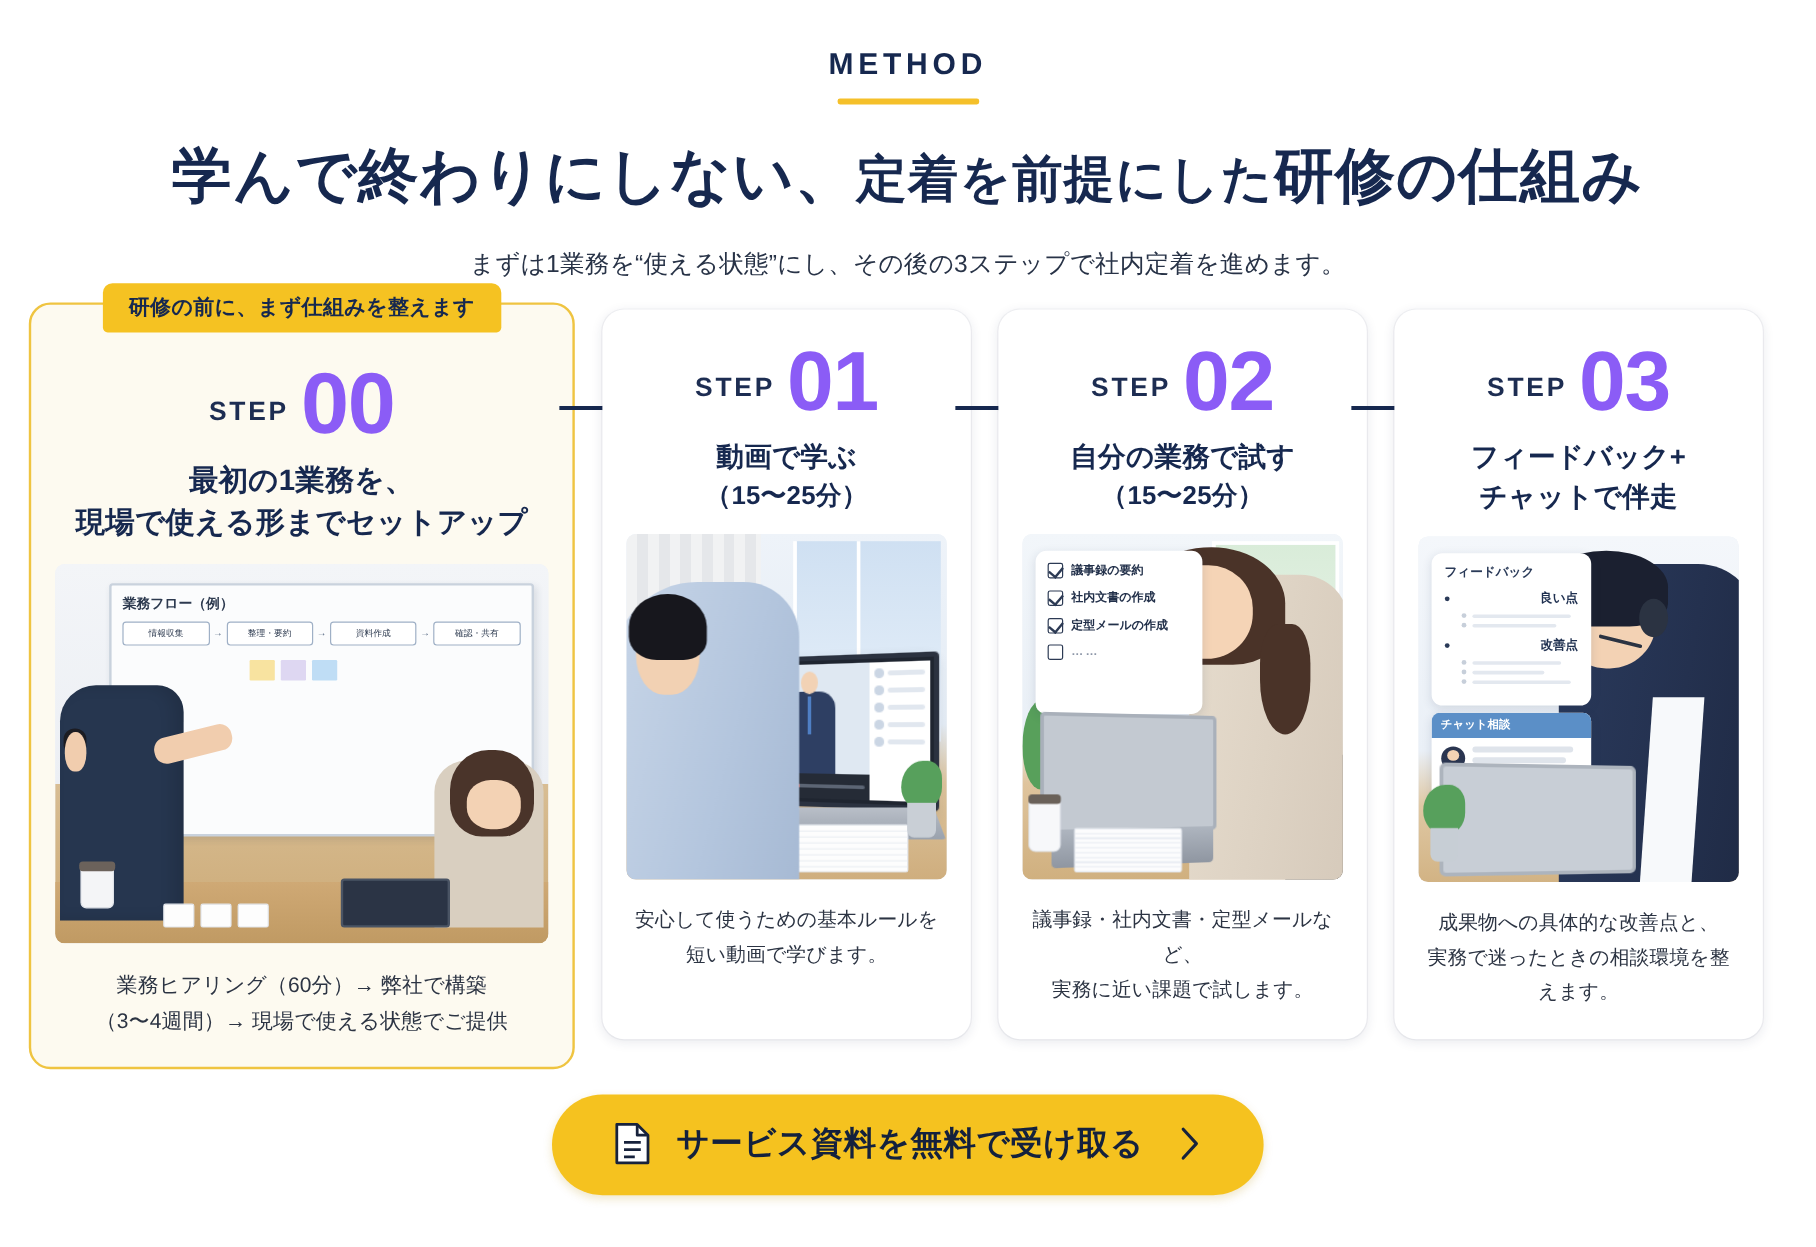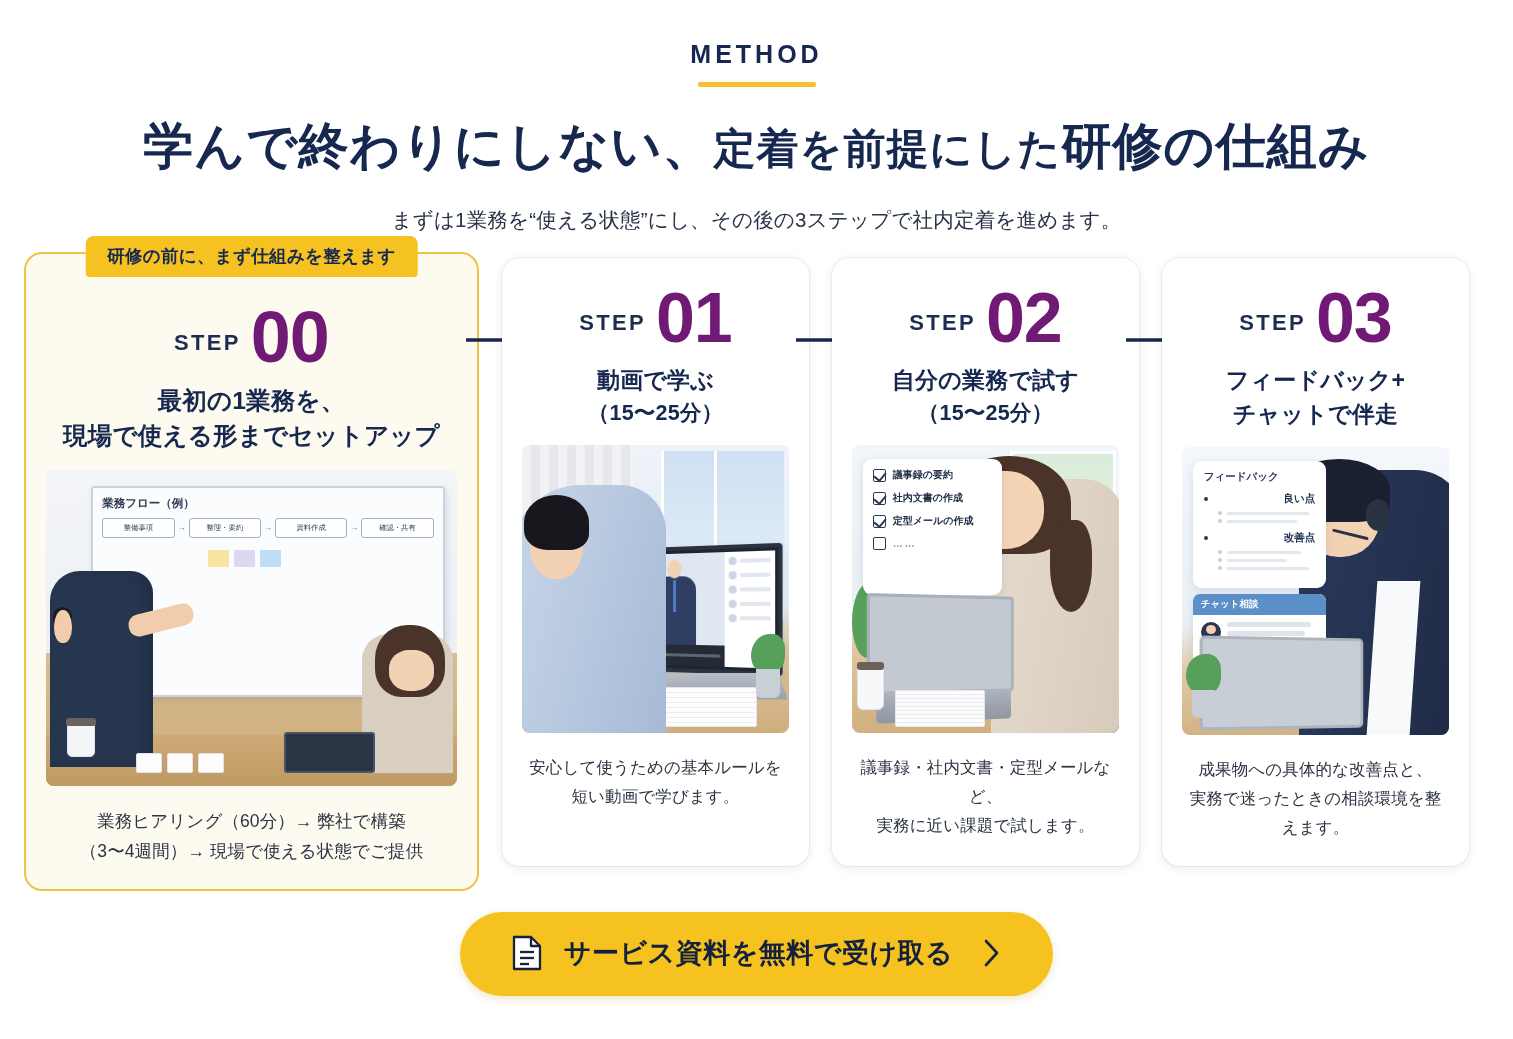--- a/index.html
+++ b/index.html
@@ -75,21 +75,21 @@
     display: flex; align-items: flex-end; justify-content: center;
     gap: 10px; color: #16284f;
     margin-top: 10px;
   }
   .step-word {
     font-size: 22px; font-weight: 700; letter-spacing: 2.3px;
     padding-bottom: 14px; color: #1d2d52;
   }
   .step-digits {
     font-size: 72px; font-weight: 700; line-height: .92;
-    letter-spacing: -1px; color: #701a75;
+    letter-spacing: -1px; color: #8b5cf6;
   }
   .card.plain .step-digits { font-size: 70px; }
 
   .step-title {
     margin-top: 14px; text-align: center;
     font-size: 24.5px; font-weight: 700; color: #16284f;
     line-height: 1.42; letter-spacing: .2px;
   }
   .card.plain .step-title { font-size: 23px; line-height: 1.45; }
   .step-title .dur { display: block; font-size: 21.5px; font-weight: 700; }
@@ -440,21 +440,21 @@
       <span>最初の1業務を、</span><br>
       <span>現場で使える形までセットアップ</span>
     </div>
 
     <div class="art">
       <div class="scene wb-room">
         <div class="desk0"></div>
         <div class="wb">
           <div class="wb-title">業務フロー（例）</div>
           <div class="flow">
-            <div class="flow-box">整備事項</div>
+            <div class="flow-box">情報収集</div>
             <div class="flow-arrow">→</div>
             <div class="flow-box">整理・要約</div>
             <div class="flow-arrow">→</div>
             <div class="flow-box">資料作成</div>
             <div class="flow-arrow">→</div>
             <div class="flow-box">確認・共有</div>
           </div>
           <div class="notes">
             <div class="note n1"></div>
             <div class="note n2"></div>

